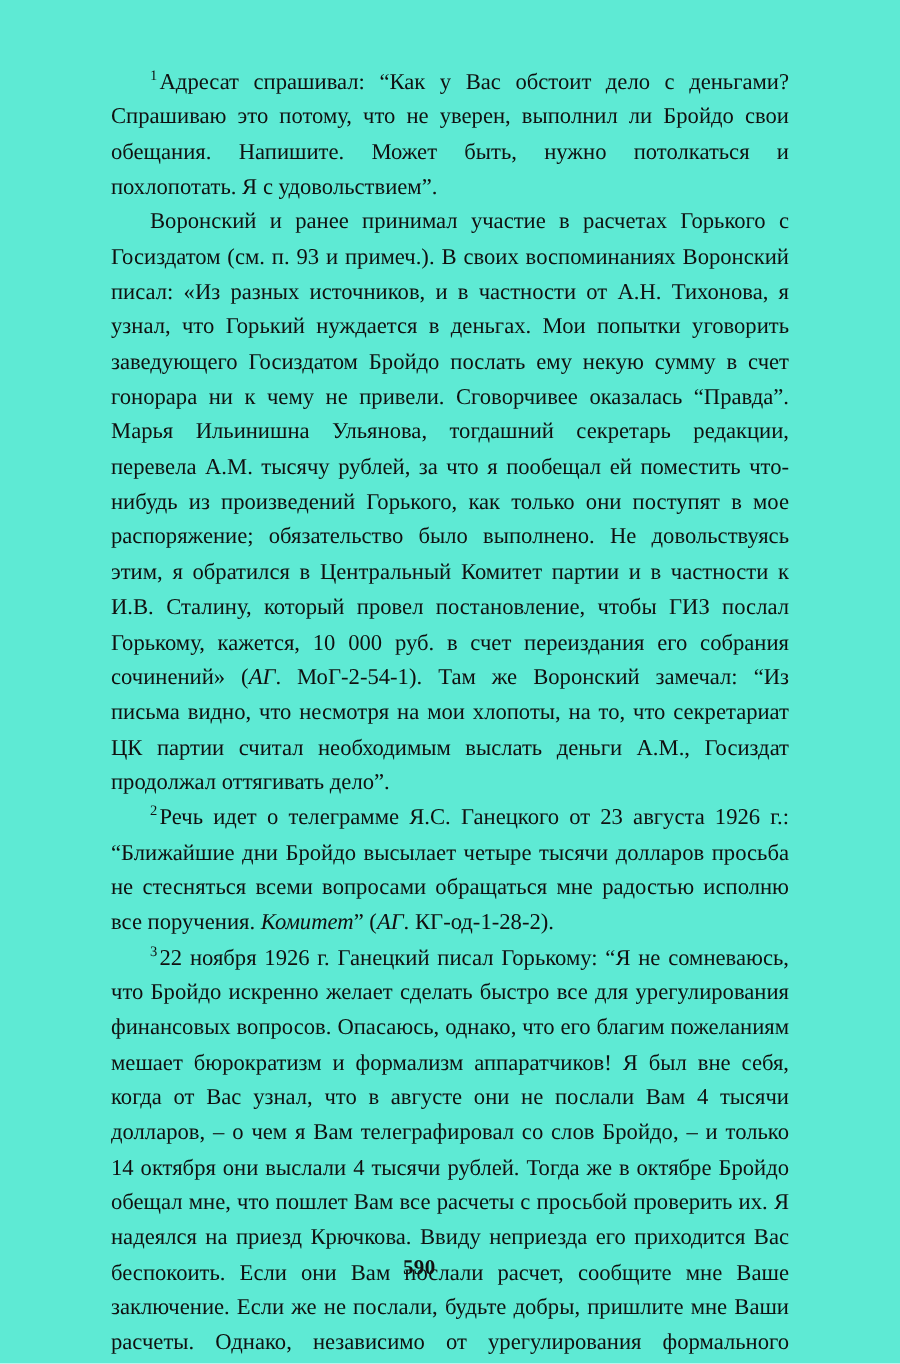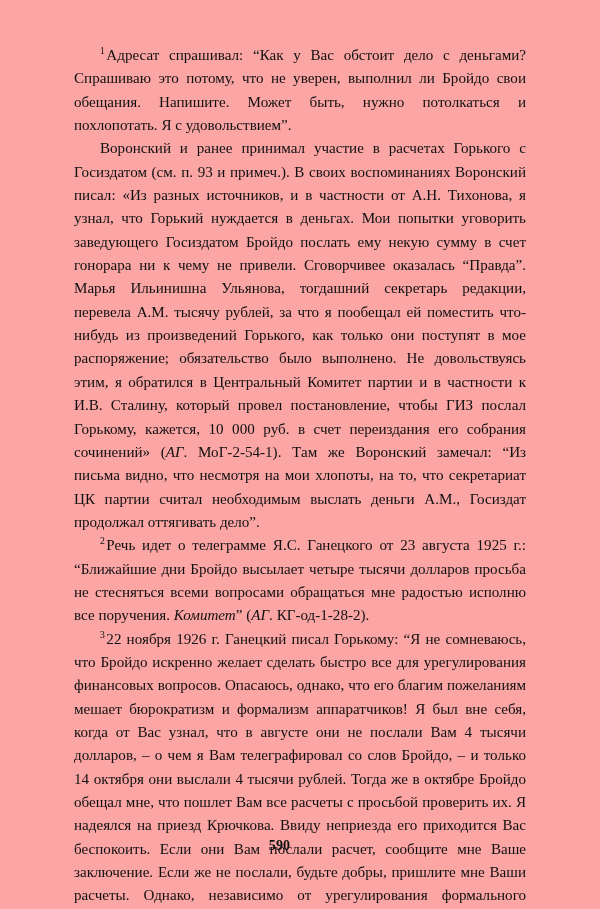--- a/index.html
+++ b/index.html
@@ -4,21 +4,21 @@
 <style>
   html, body {
     margin: 0;
     padding: 0;
     background: #ffffff;
   }
   .page {
     position: relative;
     width: 600px;
     height: 909px;
-    background: #fca5a5;
+    background: #5eead4;
     overflow: hidden;
     box-sizing: border-box;
   }
   .textblock {
     position: absolute;
     left: 74px;
     top: 44px;
     width: 452px;
     font-family: "Liberation Serif", "DejaVu Serif", serif;
     font-size: 15.1px;
@@ -69,21 +69,21 @@
 <div class="page">
 
   <div class="textblock">
 
     <p class="note">
       <sup class="marker">1</sup><span>Адресат спрашивал: “Как у Вас обстоит дело с деньгами? Спрашиваю это потому, что не уверен, выполнил ли Бройдо свои обещания. Напишите. Может быть, нужно потолкаться и похлопотать. Я с удовольствием”.</span>
     </p>
 
     <p class="para"><span>Воронский и ранее принимал участие в расчетах Горького с Госиздатом (см. п. 93 и примеч.). В своих воспоминаниях Воронский писал: «Из разных источников, и в частности от А.Н. Тихонова, я узнал, что Горький нуждается в деньгах. Мои попытки уговорить заведующего Госиздатом Бройдо послать ему некую сумму в счет гонорара ни к чему не привели. Сговорчивее оказалась “Правда”. Марья Ильинишна Ульянова, тогдашний секретарь редакции, перевела А.М. тысячу рублей, за что я пообещал ей поместить что-нибудь из произведений Горького, как только они поступят в мое распоряжение; обязательство было выполнено. Не довольствуясь этим, я обратился в Центральный Комитет партии и в частности к И.В. Сталину, который провел постановление, чтобы ГИЗ послал Горькому, кажется, 10 000 руб. в счет переиздания его собрания сочинений» (</span><i class="ital">АГ</i><span>. МоГ-2-54-1). Там же Воронский замечал: “Из письма видно, что несмотря на мои хлопоты, на то, что секретариат ЦК партии считал необходимым выслать деньги А.М., Госиздат продолжал оттягивать дело”.</span></p>
 
-    <p class="note"><sup class="marker">2</sup><span>Речь идет о телеграмме Я.С. Ганецкого от 23 августа 1925 г.: “Ближайшие дни Бройдо высылает четыре тысячи долларов просьба не стесняться всеми вопросами обращаться мне радостью исполню все поручения. </span><i class="ital">Комитет</i><span>” (</span><i class="ital">АГ</i><span>. КГ-од-1-28-2).</span></p>
+    <p class="note"><sup class="marker">2</sup><span>Речь идет о телеграмме Я.С. Ганецкого от 23 августа 1926 г.: “Ближайшие дни Бройдо высылает четыре тысячи долларов просьба не стесняться всеми вопросами обращаться мне радостью исполню все поручения. </span><i class="ital">Комитет</i><span>” (</span><i class="ital">АГ</i><span>. КГ-од-1-28-2).</span></p>
 
     <p class="note"><sup class="marker">3</sup><span>22 ноября 1926 г. Ганецкий писал Горькому: “Я не сомневаюсь, что Бройдо искренно желает сделать быстро все для урегулирования финансовых вопросов. Опасаюсь, однако, что его благим пожеланиям мешает бюрократизм и формализм аппаратчиков! Я был вне себя, когда от Вас узнал, что в августе они не послали Вам 4 тысячи долларов, – о чем я Вам телеграфировал со слов Бройдо, – и только 14 октября они выслали 4 тысячи рублей. Тогда же в октябре Бройдо обещал мне, что пошлет Вам все расчеты с просьбой проверить их. Я надеялся на приезд Крючкова. Ввиду неприезда его приходится Вас беспокоить. Если они Вам послали расчет, сообщите мне Ваше заключение. Если же не послали, будьте добры, пришлите мне Ваши расчеты. Однако, независимо от урегулирования формального вопроса, не может быть речи о том, чтобы Вас оставить без денег. Здесь необходима мне Ваша помощь, Ваши указания. Необходимо, чтобы Вы указали мне, сколько, примерно, должны они посылать Вам ежемесячно или по кварталам, чтобы у Вас не было финансовых забот и чтобы Вы могли спокойно продолжать свою работу. Это важнее всего, – а расчеты можно произвести потом...” (</span></p>
 
   </div>
 
   <div class="pagenum">590</div>
 
 </div>
 
 </body></html>

